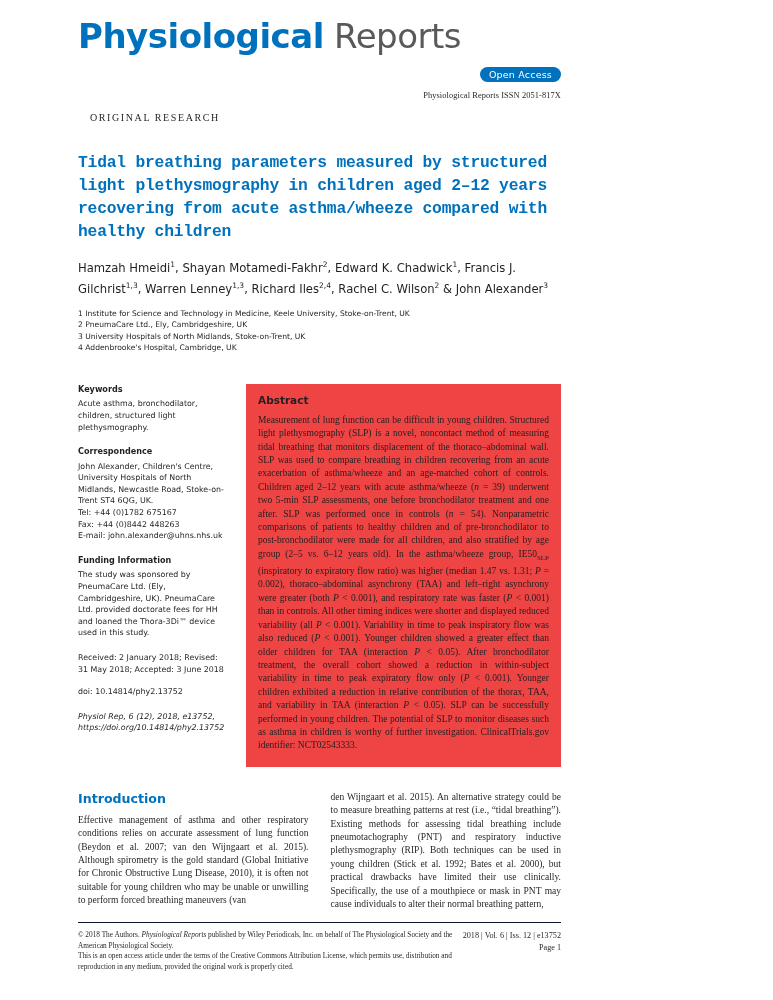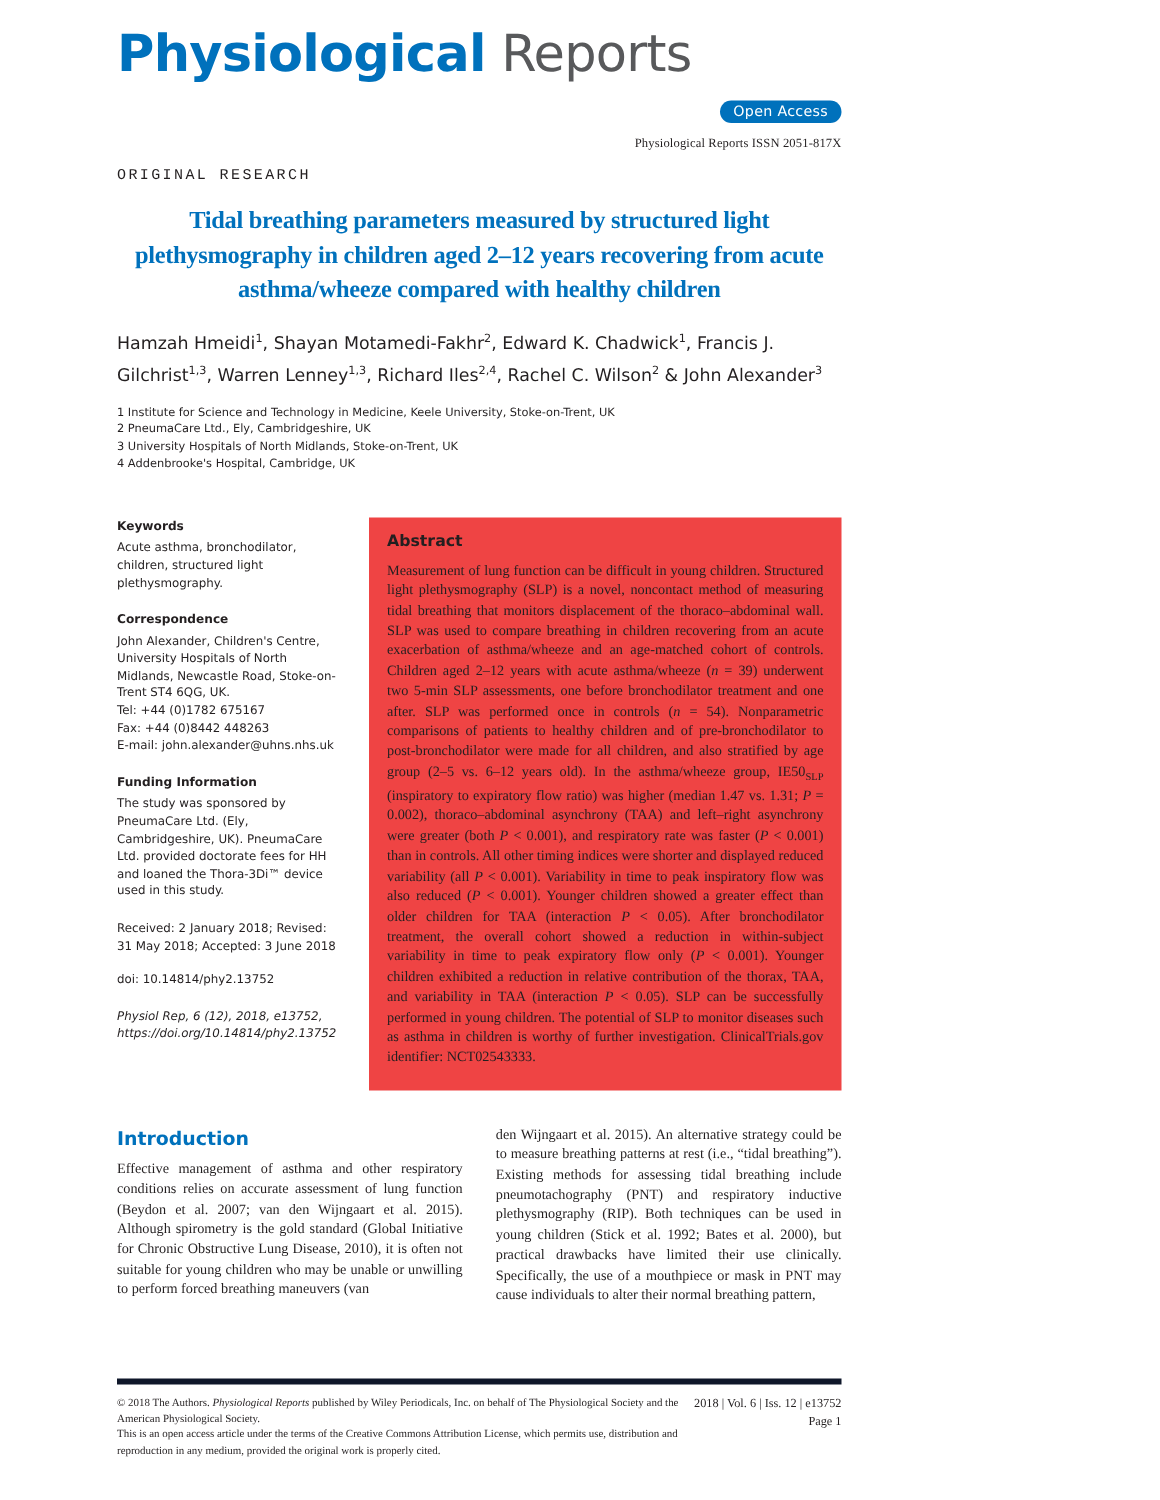--- a/index.html
+++ b/index.html
@@ -67,36 +67,36 @@
     margin-top: 9px;
     font-family: "Liberation Serif", serif;
     font-size: 8.4px;
     color: #231f20;
     letter-spacing: 0.1px;
   }
 
   
   .article-type {
     margin-top: 12px;
-    font-family: Liberation Mono, monospace;
+    font-family: Liberation Serif, serif;
     font-size: 10px;
     letter-spacing: 1.6px;
     color: #231f20;
+    margin-left: 12px;
   }
 
   
   .title {
-    margin-top: 12px;
-    font-family: Liberation Serif, serif;
+    margin-top: 28px;
+    font-family: Liberation Mono, monospace;
     font-weight: bold;
     font-size: 16.3px;
     line-height: 23px;
     color: #0071bc;
     letter-spacing: -0.2px;
-    text-align: center;
   }
 
   
   .authors {
     margin-top: 13px;
     font-family: "DejaVu Sans", sans-serif;
     font-size: 11.6px;
     line-height: 18px;
     color: #231f20;
   }
@@ -185,21 +185,21 @@
     hyphens: auto;
   }
   .body-col.right { padding-top: 0; }
 
   
   .footer {
     position: absolute;
     left: 78px;
     right: 78px;
     bottom: 28px;
-    border-top: 4px solid #0f172a;
+    border-top: 1px solid #0f172a;
     padding-top: 7px;
     display: flex;
     justify-content: space-between;
     align-items: flex-start;
   }
   .footer-left {
     font-family: "Liberation Serif", serif;
     font-size: 7.3px;
     line-height: 10.4px;
     color: #231f20;

